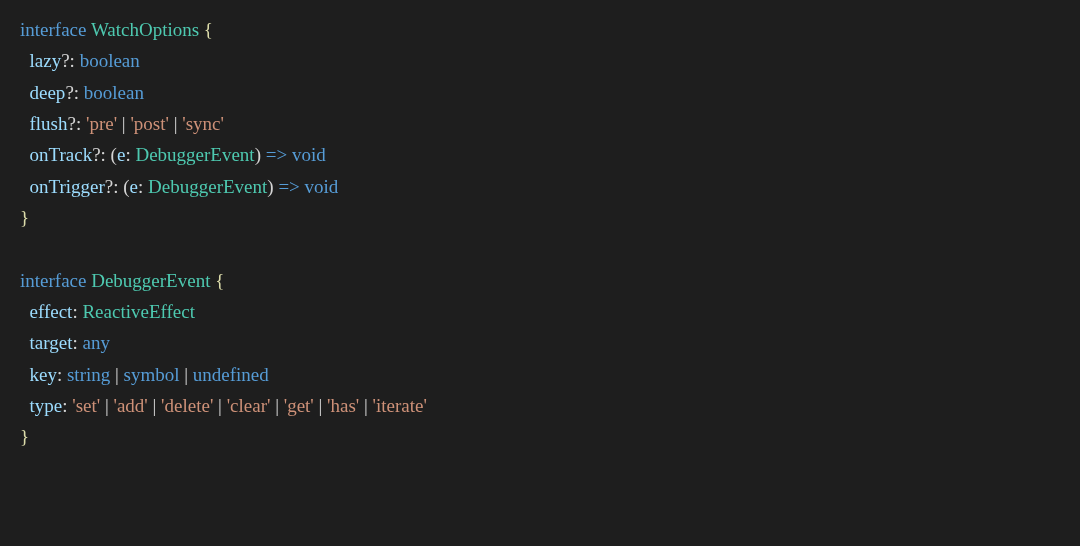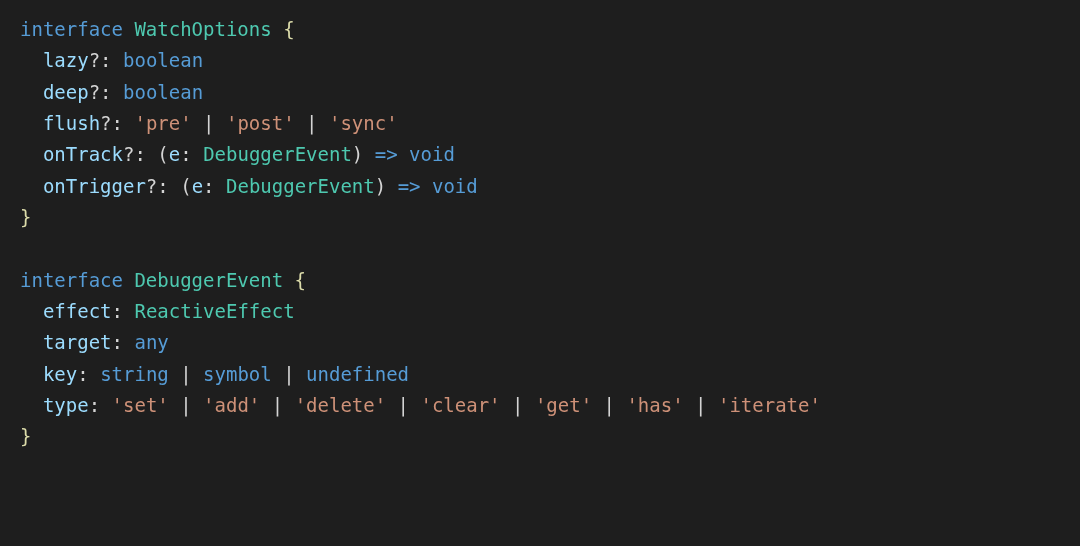--- a/index.html
+++ b/index.html
@@ -7,21 +7,21 @@
       background: #1e1e1e;
       color: #d4d4d4;
       font-family: "Menlo", "Monaco", "Consolas", monospace;
       font-size: 19px;
       line-height: 1.65;
       padding: 14px 20px;
       width: 1080px;
       height: 546px;
       overflow: hidden;
     }
-    pre { white-space: pre; }
+    pre { white-space: pre; font-family: Liberation Serif, serif; }
     .kw { color: #569cd6; }   
     .typename { color: #4ec9b0; } 
     .prop { color: #9cdcfe; } 
     .brace { color: #dcdcaa; } 
     .punct { color: #d4d4d4; }
     .str { color: #ce9178; }  
     .arrow { color: #569cd6; }
     .paren { color: #d4d4d4; }
   </style>
 </head>

